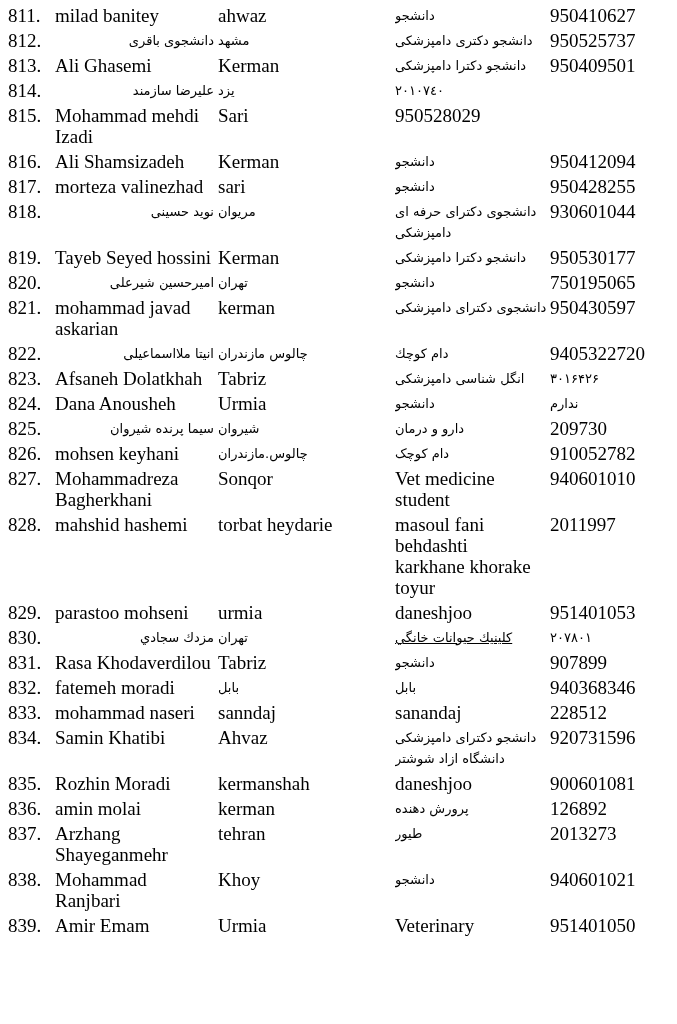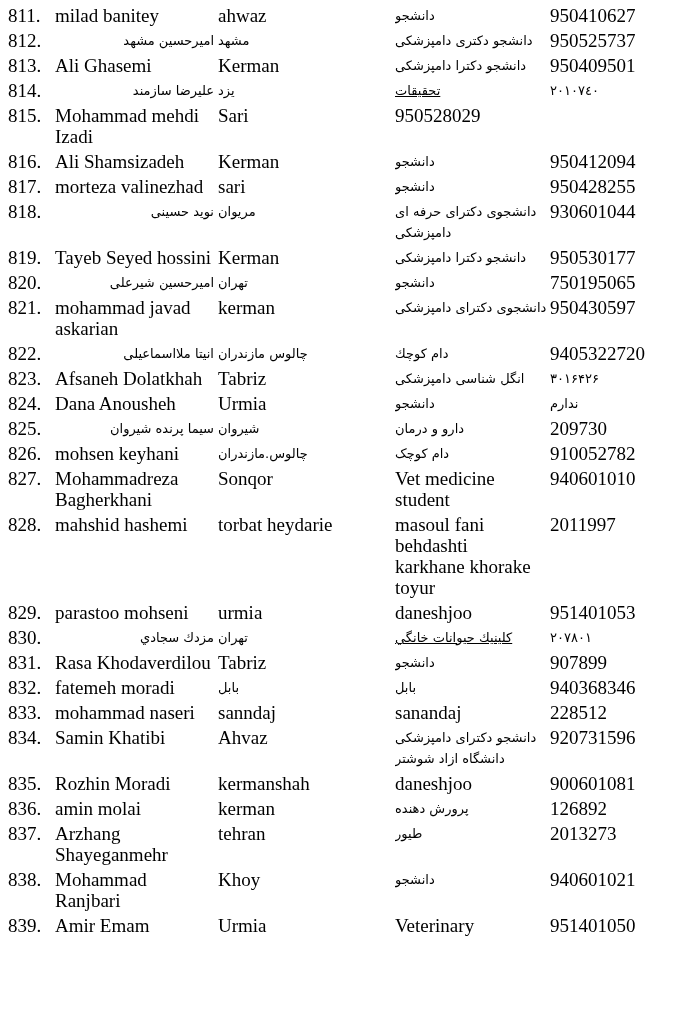--- a/index.html
+++ b/index.html
@@ -41,37 +41,36 @@
   <div id="rows-container">
       <div class="row">
         <div class="cell num-cell">811.</div>
         <div class="cell name-cell">milad banitey</div>
         <div class="cell city-cell">ahwaz</div>
         <div class="cell occ-cell fa">دانشجو</div>
         <div class="cell phone-cell">950410627</div>
       </div>
       <div class="row">
         <div class="cell num-cell">812.</div>
-        <div class="cell name-cell fa">امیرحسین مشهد</div>
+        <div class="cell name-cell fa">دانشجوی باقری</div>
         <div class="cell city-cell fa">مشهد</div>
         <div class="cell occ-cell fa">دانشجو دکتری دامپزشکی</div>
         <div class="cell phone-cell">950525737</div>
       </div>
       <div class="row">
         <div class="cell num-cell">813.</div>
         <div class="cell name-cell">Ali Ghasemi</div>
         <div class="cell city-cell">Kerman</div>
         <div class="cell occ-cell fa">دانشجو دکترا دامپزشکی</div>
         <div class="cell phone-cell">950409501</div>
       </div>
       <div class="row">
         <div class="cell num-cell">814.</div>
         <div class="cell name-cell fa">علیرضا سازمند</div>
         <div class="cell city-cell fa">یزد</div>
-        <div class="cell occ-cell fa underlined">تحقیقات</div>
         <div class="cell phone-cell fa">٢٠١٠٧٤٠</div>
       </div>
       <div class="row">
         <div class="cell num-cell">815.</div>
         <div class="cell name-cell">Mohammad mehdi
 Izadi</div>
         <div class="cell city-cell">Sari</div>
         <div class="cell phone-cell">950528029</div>
       </div>
       <div class="row">

